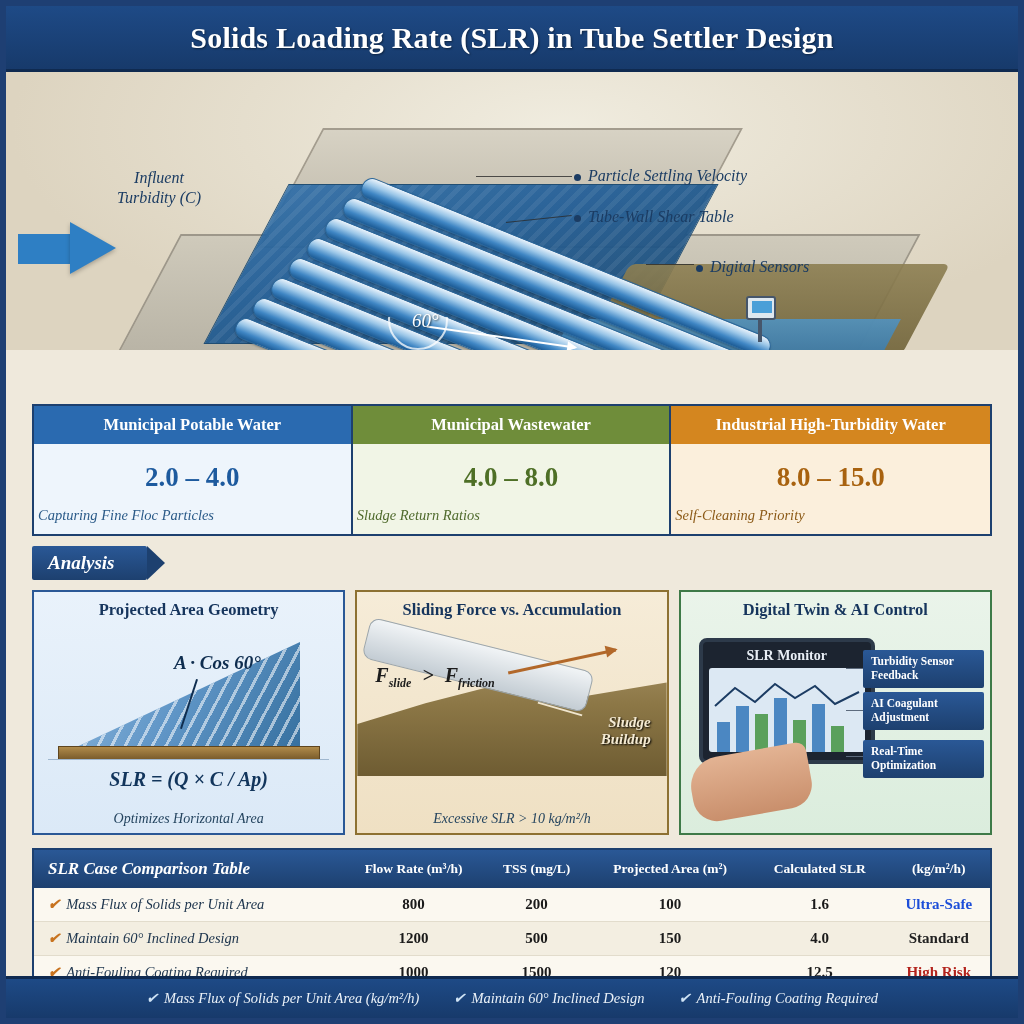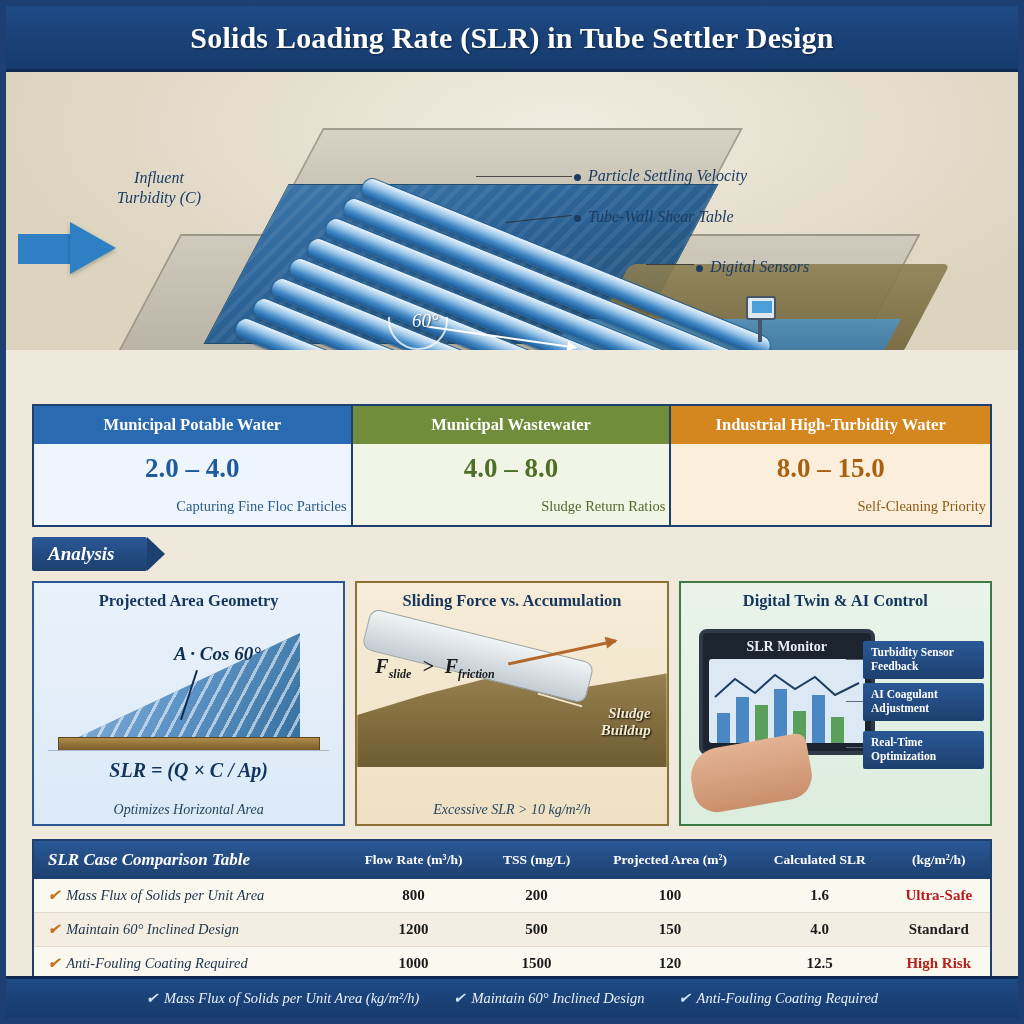--- a/index.html
+++ b/index.html
@@ -158,22 +158,22 @@
   
   .benchmarks {
     margin:10px 26px 0 26px;
     display:grid; grid-template-columns:1fr 1fr 1fr;
     border:2px solid #1d406f;
     background:#fff;
   }
   .bm { border-right:2px solid #1d406f; }
   .bm:last-child { border-right:none; }
   .bm-head { color:#fff; font-size:16.5px; font-weight:bold; text-align:center; padding:9px 4px; }
-  .bm-val { font-size:27px; text-align:center; padding:9px 4px 7px; font-weight:bold; }
-  .bm-note { font-size:14.5px; text-align:right; padding:7px 4px 10px; }
+  .bm-val { font-size:27px; text-align:center; padding:18px 4px 7px; font-weight:bold; }
+  .bm-note { font-size:14.5px; font-style:italic; text-align:left; padding:7px 4px 10px; }
 
   
   .analysis {
     margin:10px 26px 13px 26px;
     display:grid; grid-template-columns:1fr 1fr 1fr; gap:10px;
   }
   .panel { border:2px solid #1d406f; background:#fff; position:relative; height:245px; overflow:hidden; }
   .panel-title { text-align:center; font-size:16.5px; font-weight:bold; color:#16355d; padding:8px 4px 4px; }
   .panel-foot {
     position:absolute; left:0; right:0; bottom:0; text-align:center;
@@ -257,21 +257,21 @@
     background:linear-gradient(180deg,#2a5896,#1d406f); color:#fff;
     font-size:13.5px; font-weight:bold; padding:9px 6px; text-align:center;
   }
   thead th.first { text-align:left; padding-left:14px; font-size:17px; font-style:italic; }
   tbody td { font-size:15px; padding:8px 6px; text-align:center; border-bottom:1px solid #e2dccc; color:#1a1a1a; font-weight:bold;}
   tbody td.first { text-align:left; padding-left:14px; font-size:14.5px; font-style:italic; font-weight:normal; color:#20374f; }
   tbody tr:nth-child(odd) { background:#fbf8f0; }
   tbody tr:nth-child(even){ background:#f3eee1; }
   tbody tr:last-child td { border-bottom:none; }
   .check { color:#c8731f; font-weight:bold; margin-right:6px; }
-  .st-safe { color:#b91c1c; font-weight:bold; }
+  .st-safe { color:#1d4ed8; font-weight:bold; }
   .st-std  { color:#222222; font-weight:bold; }
   .st-risk { color:#b3231c; font-weight:bold; }
 
   
   .footer {
     position:absolute; left:0; right:0; bottom:0; height:42px;
     background:linear-gradient(180deg,#1e4a86,#173a6b);
     display:flex; align-items:center; justify-content:center; gap:34px;
     border-top:3px solid #0f2a50;
   }

